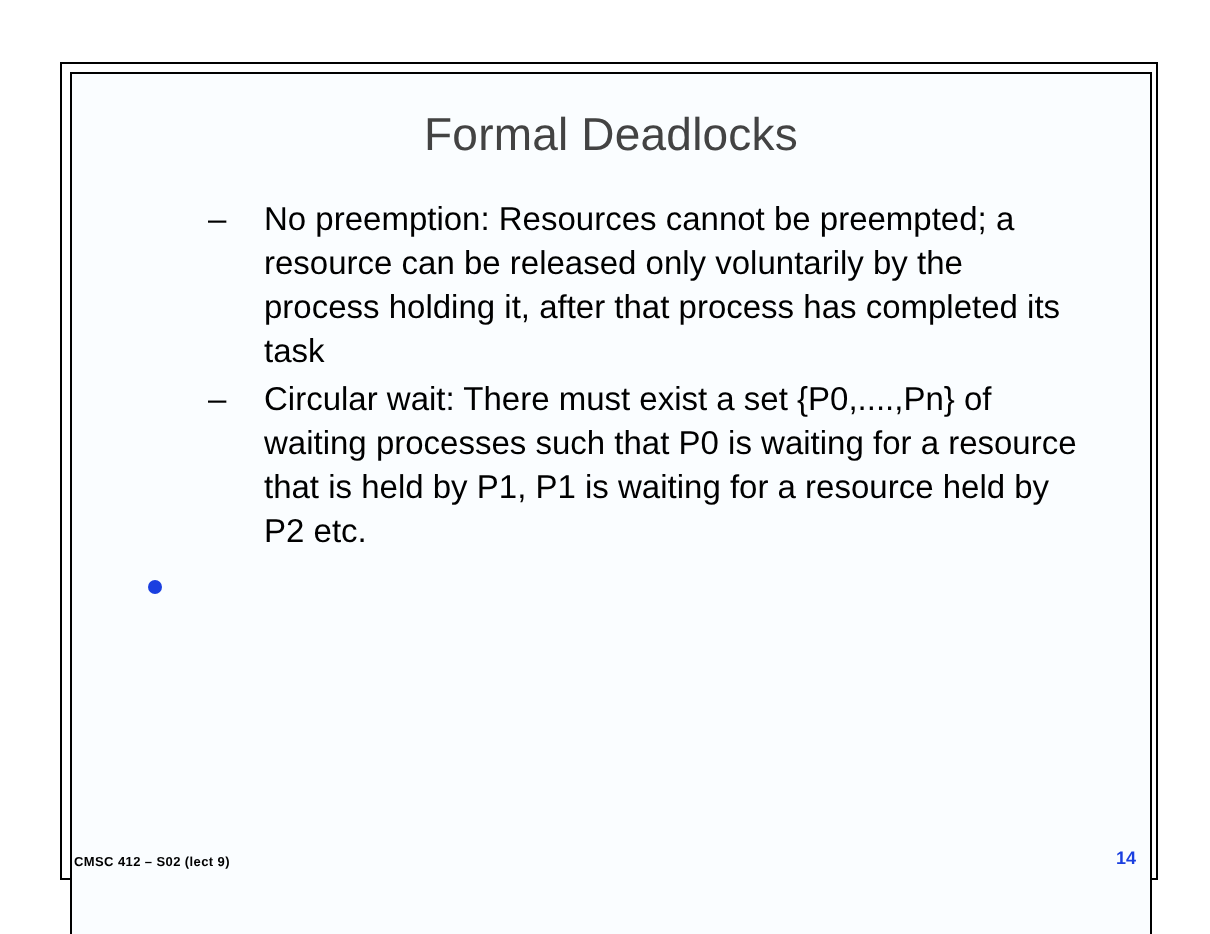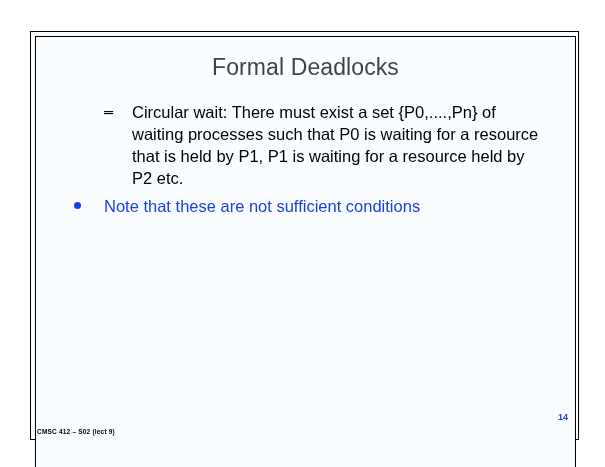--- a/index.html
+++ b/index.html
@@ -103,49 +103,49 @@
     font-size: 6.5px;
     font-weight: bold;
     color: #000000;
     letter-spacing: 0.2px;
     white-space: nowrap;
   }
 
   #page-number {
     position: absolute;
     right: 10px;
-    bottom: 17px;
+    bottom: 5px;
     font-size: 9px;
     font-weight: bold;
     color: #1a3fe0;
     white-space: nowrap;
   }
 </style>
 </head>
 <body>
 
 <div id="slide-frame">
   <div id="slide-inner">
 
     <div id="slide-title">Formal Deadlocks</div>
 
     <div id="body-list">
 
       <div class="lvl2-item">
         <span class="dash-bullet">–</span>
+        <span>No preemption: Resources cannot be preempted; a resource can be released only voluntarily by the process holding it, after that process has completed its task</span>
       </div>
 
       <div class="lvl2-item">
         <span class="dash-bullet">–</span>
         <span>Circular wait: There must exist a set {P0,....,Pn} of waiting processes such that P0 is waiting for a resource that is held by P1, P1 is waiting for a resource held by P2 etc.</span>
       </div>
 
       <div class="lvl1-item">
         <span class="dot-bullet"></span>
-        <span>Note that these are not sufficient conditions</span>
       </div>
 
     </div>
   </div>
 
   <div id="footer-text">CMSC 412 – S02  (lect 9)</div>
 
   <div id="page-number">14</div>
 </div>
 

